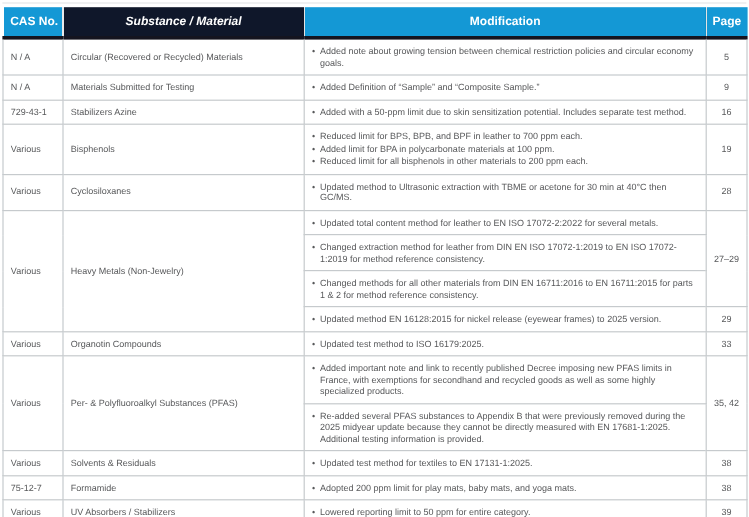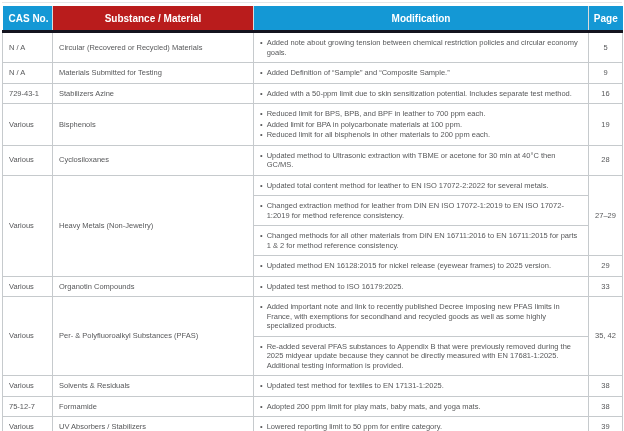--- a/index.html
+++ b/index.html
@@ -45,21 +45,21 @@
   <table class="rsl">
     <colgroup>
       <col class="c-cas">
         <col class="c-sub">
         <col class="c-mod">
         <col class="c-page">
     </colgroup>
     <thead>
       <tr>
         <th style="background-color: rgb(20, 152, 213);">CAS No.</th>
-        <th style="background-color: #b91c1c;">Substance / Material</th>
+        <th style="background-color: #0f172a; font-style: italic;">Substance / Material</th>
         <th style="background-color: rgb(20, 152, 213);">Modification</th>
         <th class="page-h" style="background-color: rgb(20, 152, 213); margin-left: 32px;">Page</th>
       </tr>
     </thead>
     <tbody>
         <tr>
           <td class="cas-cell" rowspan="1">N / A</td>
           <td class="sub-cell" rowspan="1">Circular (Recovered or Recycled) Materials</td>
           <td class="mod-cell">
             <div class="bullet-line">

